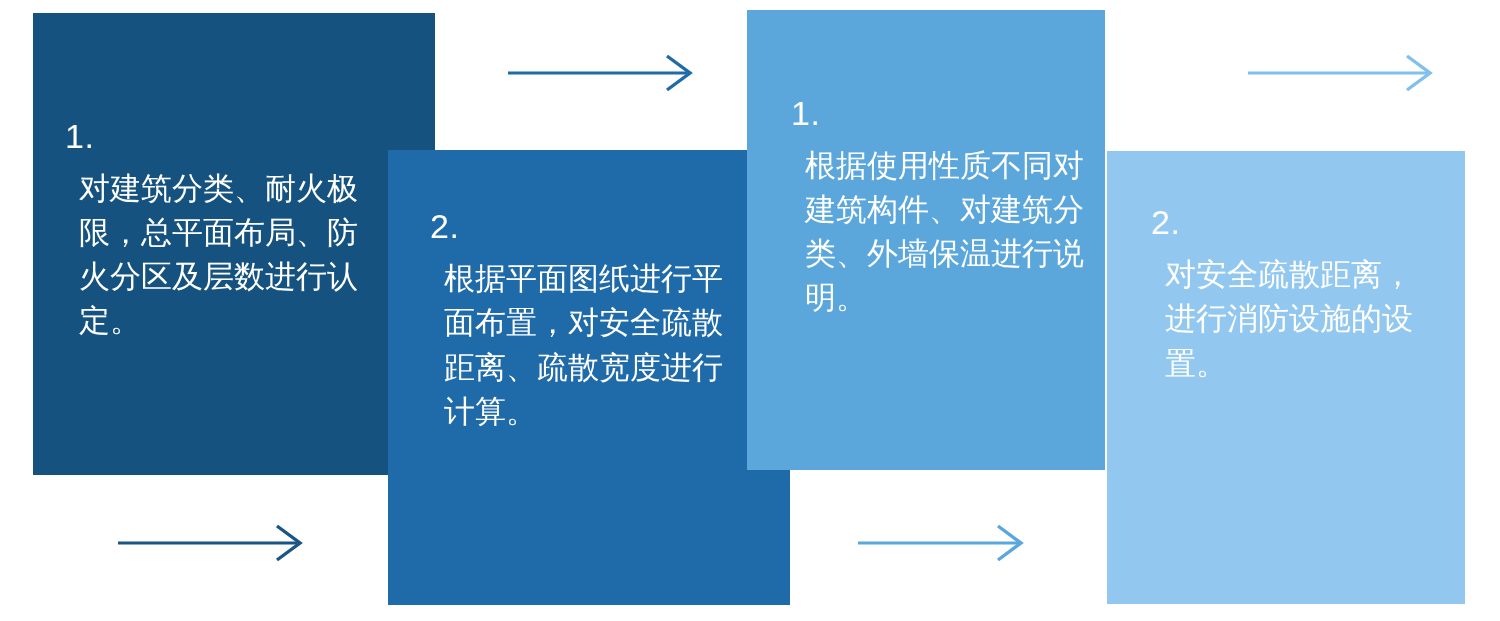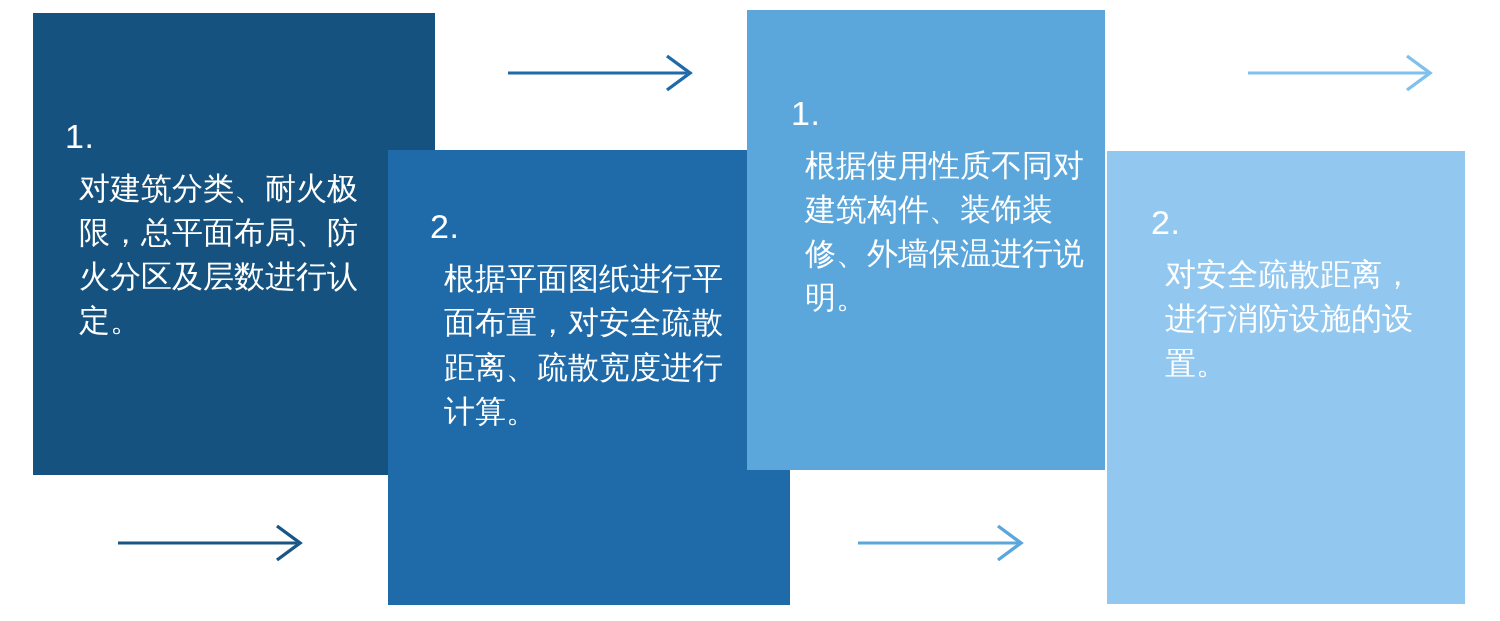--- a/index.html
+++ b/index.html
@@ -96,21 +96,21 @@
   <div class="step-box" id="box-2" style="background: rgb(31, 106, 168); color: rgb(255, 255, 255);">
     <div class="step-inner">
       <div class="step-number">2.</div>
       <div class="step-text">根据平面图纸进行平面布置，对安全疏散距离、疏散宽度进行计算。</div>
     </div>
   </div>
 
   <div class="step-box" id="box-3" style="background: rgb(91, 167, 220); color: rgb(255, 255, 255);">
     <div class="step-inner">
       <div class="step-number">1.</div>
-      <div class="step-text">根据使用性质不同对建筑构件、装饰装修、外墙保温进行说明。</div>
+      <div class="step-text">根据使用性质不同对建筑构件、对建筑分类、外墙保温进行说明。</div>
     </div>
   </div>
 
   <div class="step-box" id="box-4" style="background: rgb(146, 200, 239); color: rgb(255, 255, 255);">
     <div class="step-inner">
       <div class="step-number">2.</div>
       <div class="step-text">对安全疏散距离，进行消防设施的设置。</div>
     </div>
   </div>
 

